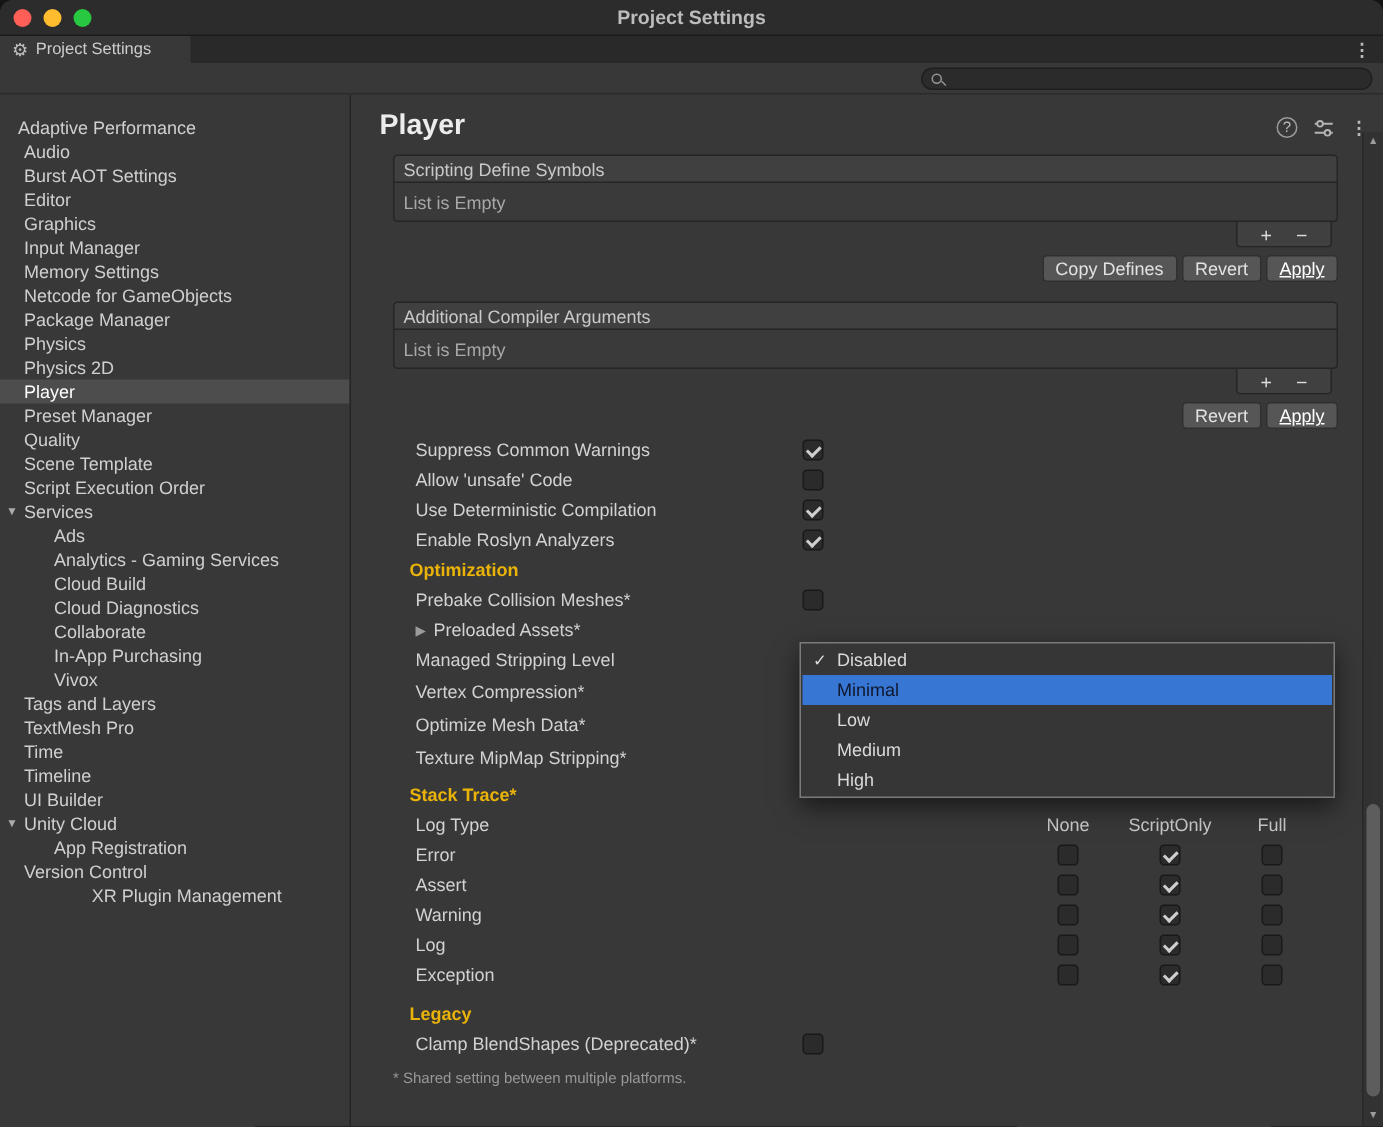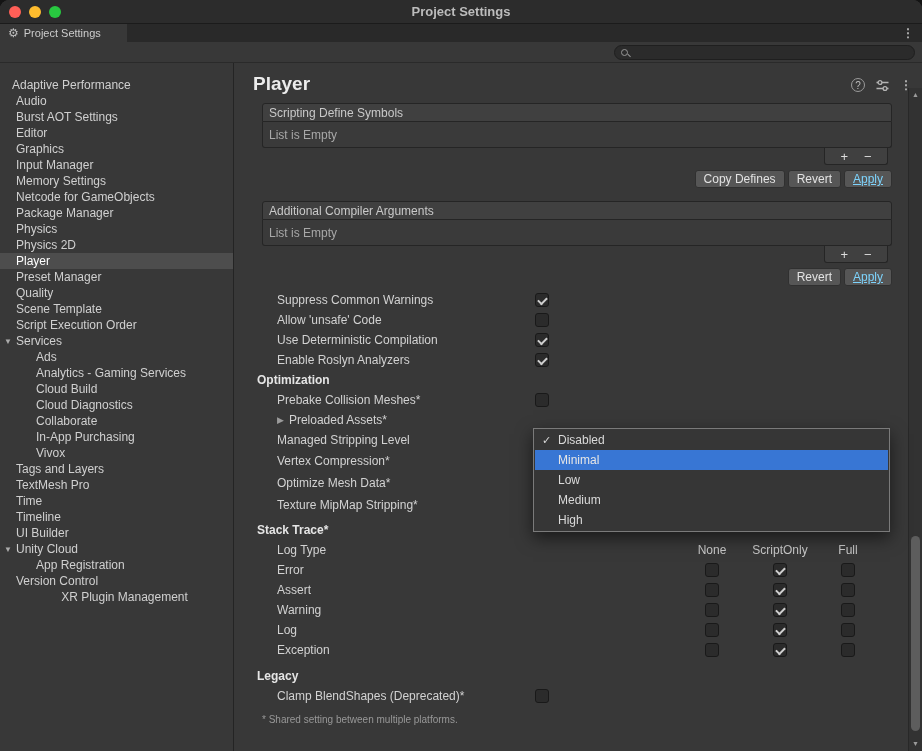--- a/index.html
+++ b/index.html
@@ -63,42 +63,42 @@
   .ulist-body { height:26px; background:#3a3a3a; border:1px solid #252525; border-top:none;
                 border-radius:0 0 3px 3px; display:flex; align-items:center; padding-left:6px; color:#a8a8a8; }
   .ulist-footer { display:flex; justify-content:flex-end; }
   .foot-box { width:64px; height:17px; margin-right:4px; background:#404040; border:1px solid #252525;
               border-top:none; border-radius:0 0 3px 3px; display:flex; align-items:center;
               justify-content:center; gap:16px; }
   .foot-btn { color:#dddddd; font-size:13px; line-height:1; }
   .btn-row { display:flex; justify-content:flex-end; gap:3px; margin-top:5px; }
   .btn { height:18px; padding:0 8px; background:#565656; border:1px solid #303030; border-radius:3px;
          color:#e2e2e2; font-size:12px; display:flex; align-items:center; }
-  .btn.disabled { color:#7dd3fc;text-decoration:underline; }
+  .btn.disabled { color:#ffffff;text-decoration:underline; }
 
   
   .sp4 { height:4px; } .sp6 { height:6px; } .sp9 { height:9px; }
   .prop-row { height:20px; display:flex; align-items:center; padding-left:20px; position:relative; }
   .prop-row.tall { height:22px; }
   .prop-label { flex:0 0 258px; }
-  .bold-row { height:20px; display:flex; align-items:center; font-weight:bold; color:#e5e5e5; }
+  .bold-row { height:20px; display:flex; align-items:center; font-weight:bold; color:#eab308;margin-left:16px; }
   .checkbox { width:14px; height:14px; background:#2b2b2b; border:1px solid #191919; border-radius:3px;
               position:relative; flex:0 0 auto; display:inline-block; }
   .checkbox.checked::after { content:""; position:absolute; left:2px; top:2.5px; width:7px; height:4px;
               border-left:2px solid #cfcfcf; border-bottom:2px solid #cfcfcf; transform:rotate(-45deg); }
   .fold-closed { font-size:9px; color:#9b9b9b; margin-right:5px; }
   .st-cols { position:absolute; left:421px; top:0; height:100%; display:flex; }
   .st-col { width:68px; display:flex; align-items:center; justify-content:center; color:#c9c9c9; }
   .footnote { margin:8px 0 0 5px; font-size:10px; color:#989898; }
 
   
   .popup { position:absolute; left:533px; top:428px; width:357px; background:#363636;
            border:1px solid #7a7a7a; box-shadow:0 6px 16px rgba(0,0,0,0.55); padding:1px 0; z-index:20; }
   .menu-item { height:20px; display:flex; align-items:center; padding-left:7px; margin:0 1px; color:#dadada; }
-  .menu-item.highlighted { background:var(--accent); color:#e5e5e5; }
+  .menu-item.highlighted { background:var(--accent); color:#0f172a; }
   .menu-check { width:16px; flex:0 0 16px; font-size:11px; visibility:hidden; }
   .menu-check.visible { visibility:visible; }
 
   
   .scrollbar { position:absolute; top:25px; right:0; bottom:0; width:14px; background:#323232;
                border-left:1px solid #282828; }
   .sb-arrow { position:absolute; left:0; width:100%; height:12px; font-size:7px; color:#9b9b9b;
               text-align:center; line-height:12px; }
   .sb-up { top:1px; } .sb-down { bottom:1px; }
   .sb-thumb { position:absolute; left:2px; right:2px; top:67.5%; height:29.5%; background:#5d5d5d;

